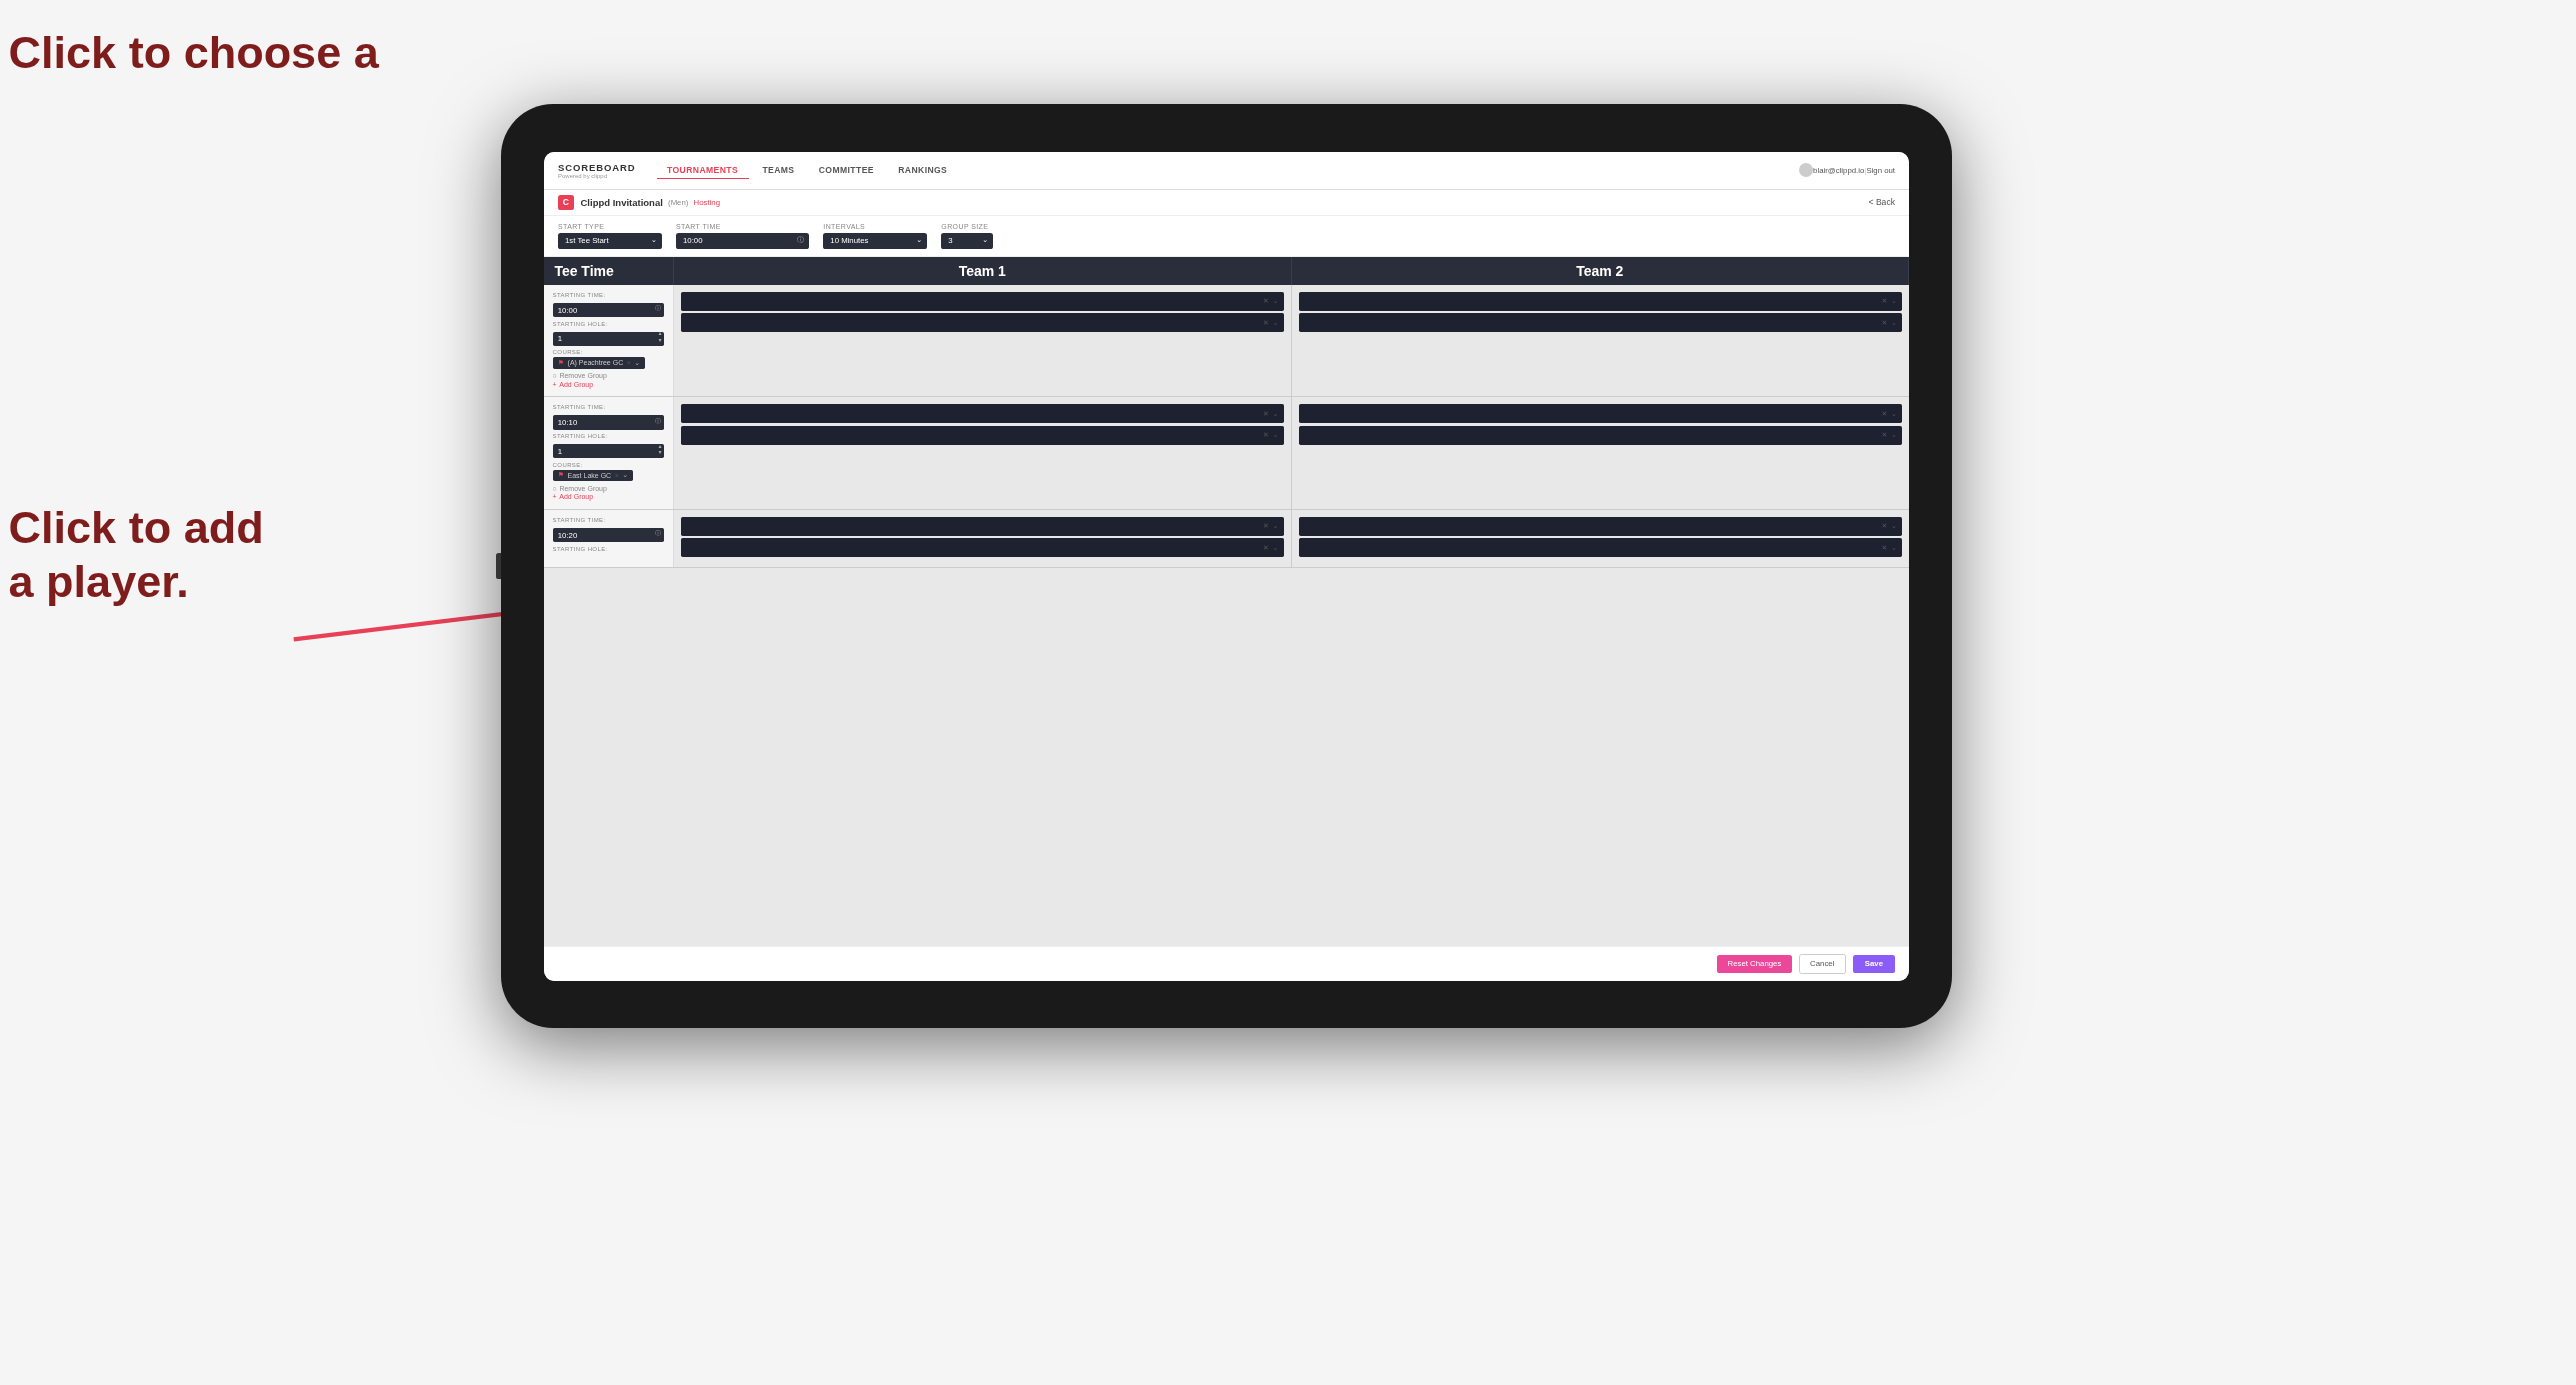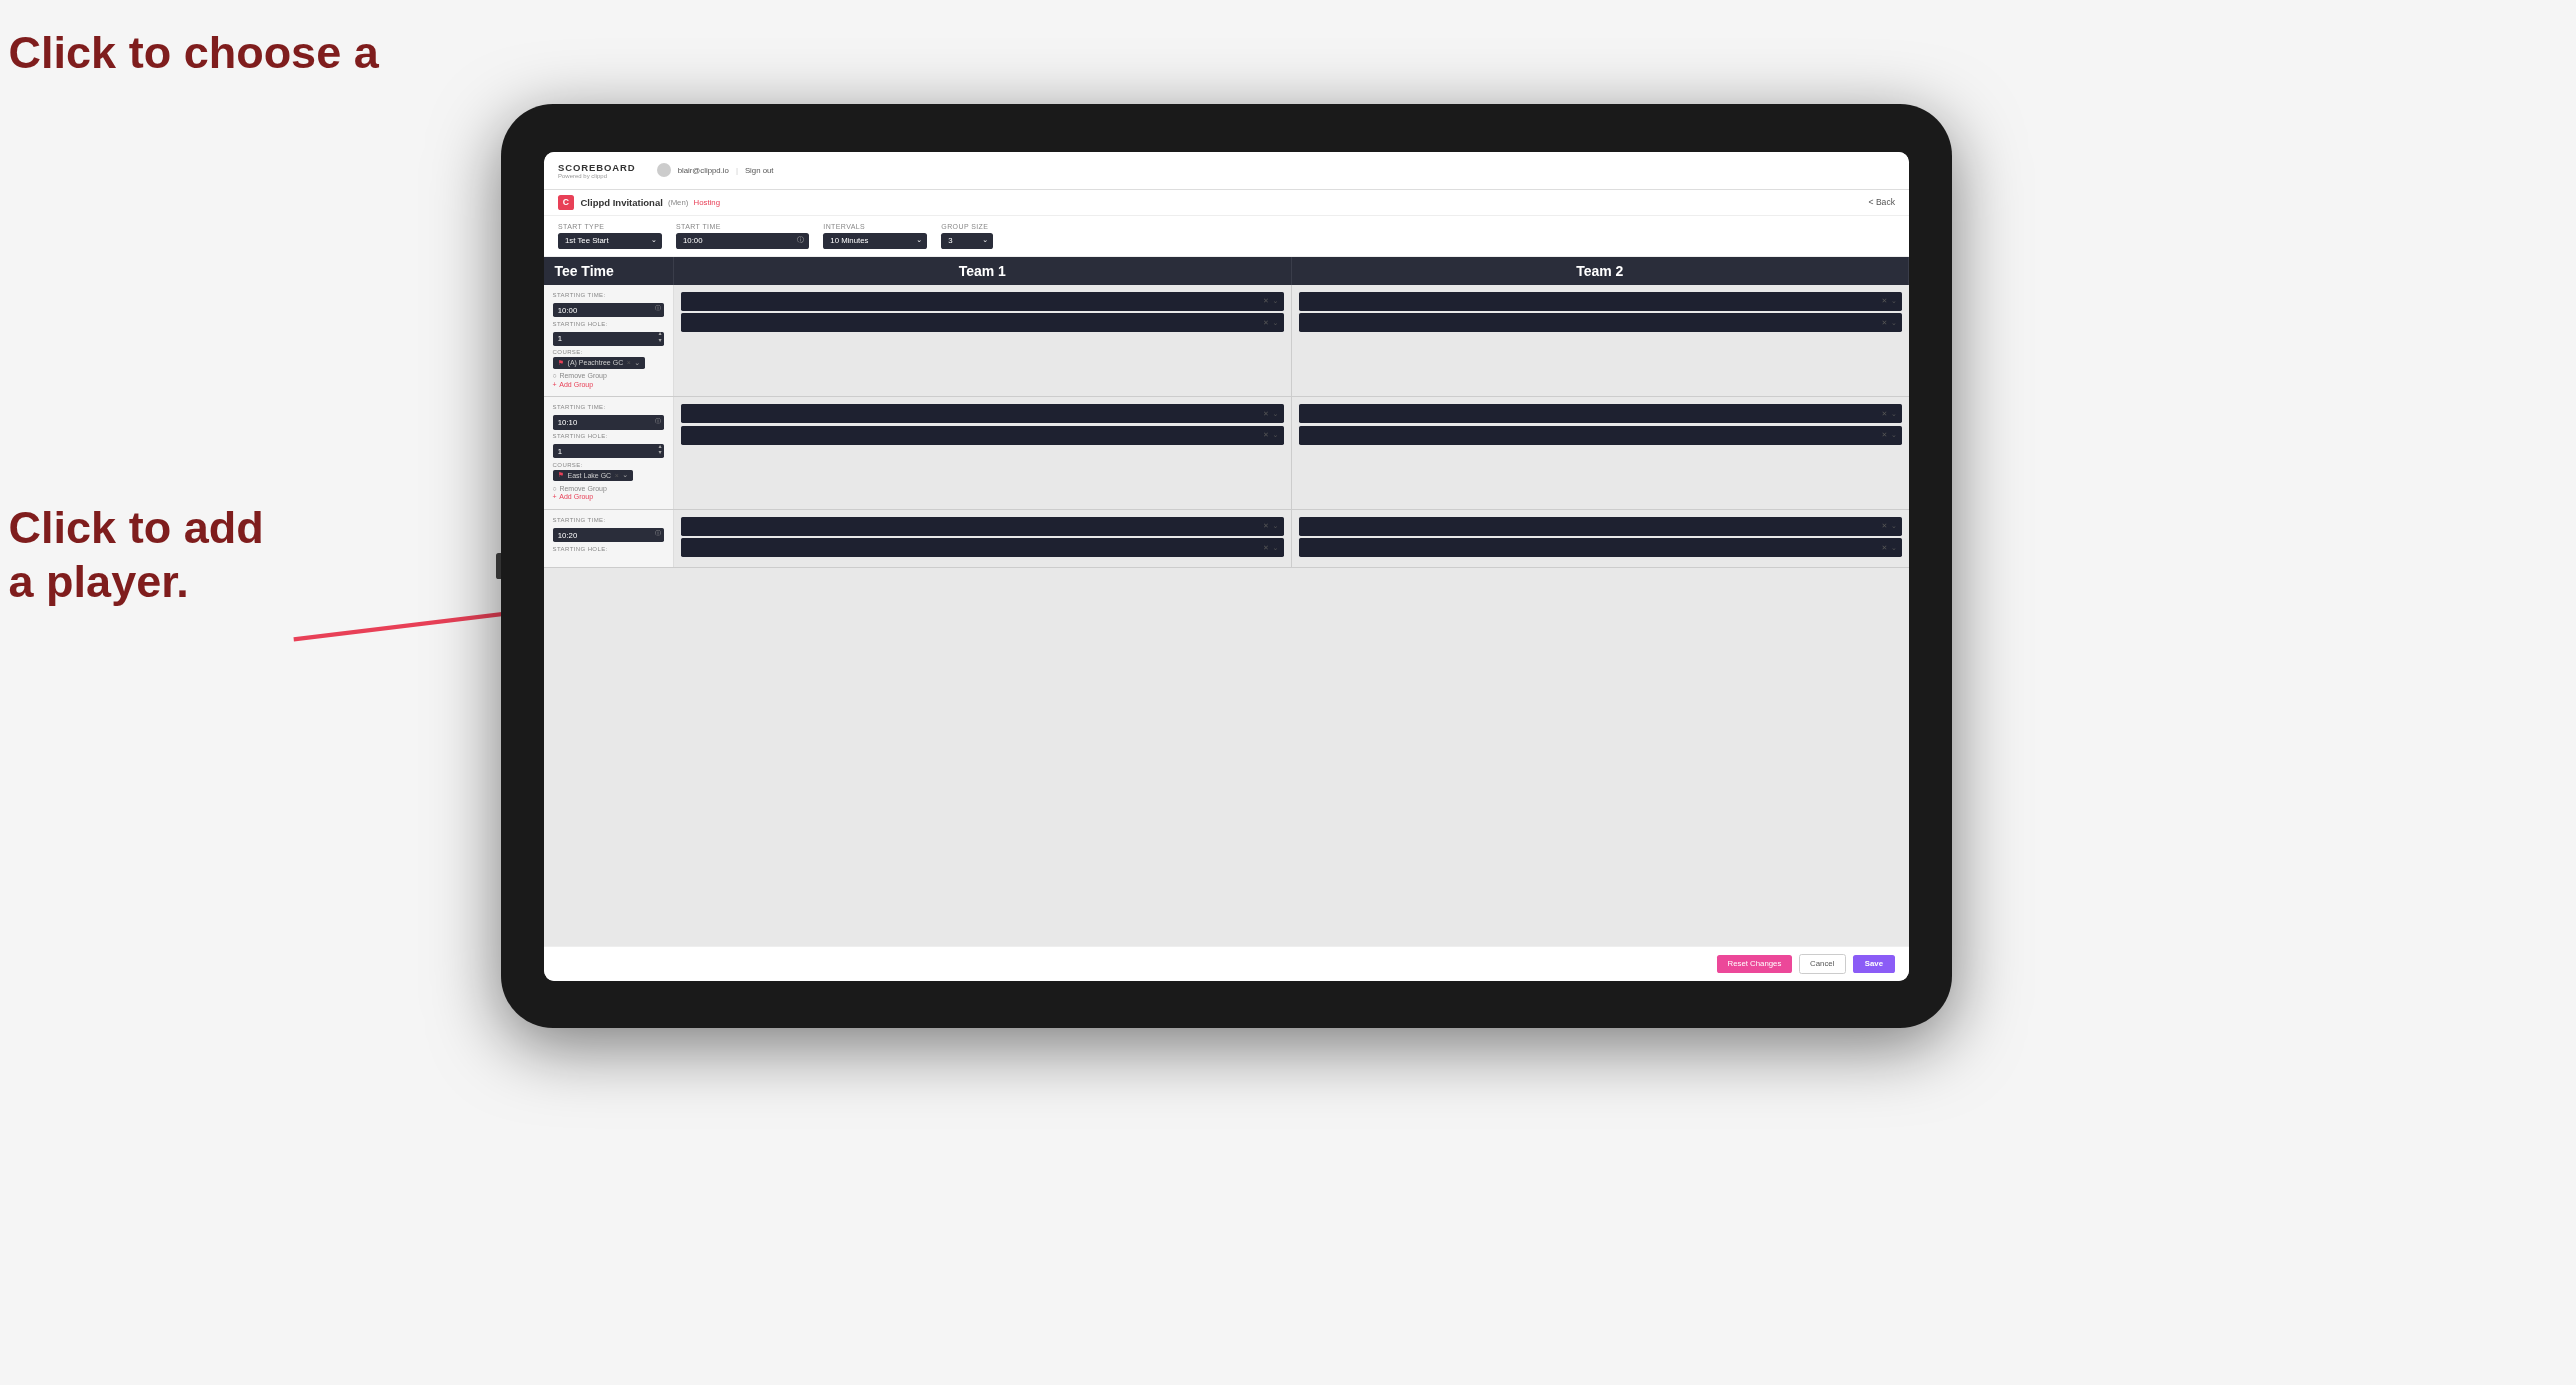--- a/index.html
+++ b/index.html
@@ -94,21 +94,20 @@
       font-weight: 600;
       letter-spacing: 0.4px;
     }
     .nav-tab.active {
       color: #e84057;
       border-bottom-color: #e84057;
     }
     .nav-right {
       display: flex;
       align-items: center;
-      gap: 7px;
       font-size: 7.8px;
       color: #555;
     }
     .nav-avatar {
       width: 14px;
       height: 14px;
       background: #ccc;
       border-radius: 50%;
     }
 
@@ -443,20 +442,26 @@
 
 <div class="tablet-frame">
   <div class="tablet-side-btn"></div>
   <div class="tablet-screen">
 
     <div class="nav-bar">
       <div class="nav-logo">
         <span class="nav-logo-title">SCOREBOARD</span>
         <span class="nav-logo-sub">Powered by clippd</span>
       </div>
+      <div class="nav-tabs">
+        <div class="nav-tab active">TOURNAMENTS</div>
+        <div class="nav-tab">TEAMS</div>
+        <div class="nav-tab">COMMITTEE</div>
+        <div class="nav-tab">RANKINGS</div>
+      </div>
       <div class="nav-right">
         <div class="nav-avatar"></div>
         <span>blair@clippd.io</span>
         <span style="color:#ccc">|</span>
         <span style="cursor:pointer">Sign out</span>
       </div>
     </div>
 
     <div class="sub-header">
       <div class="sub-header-logo">

